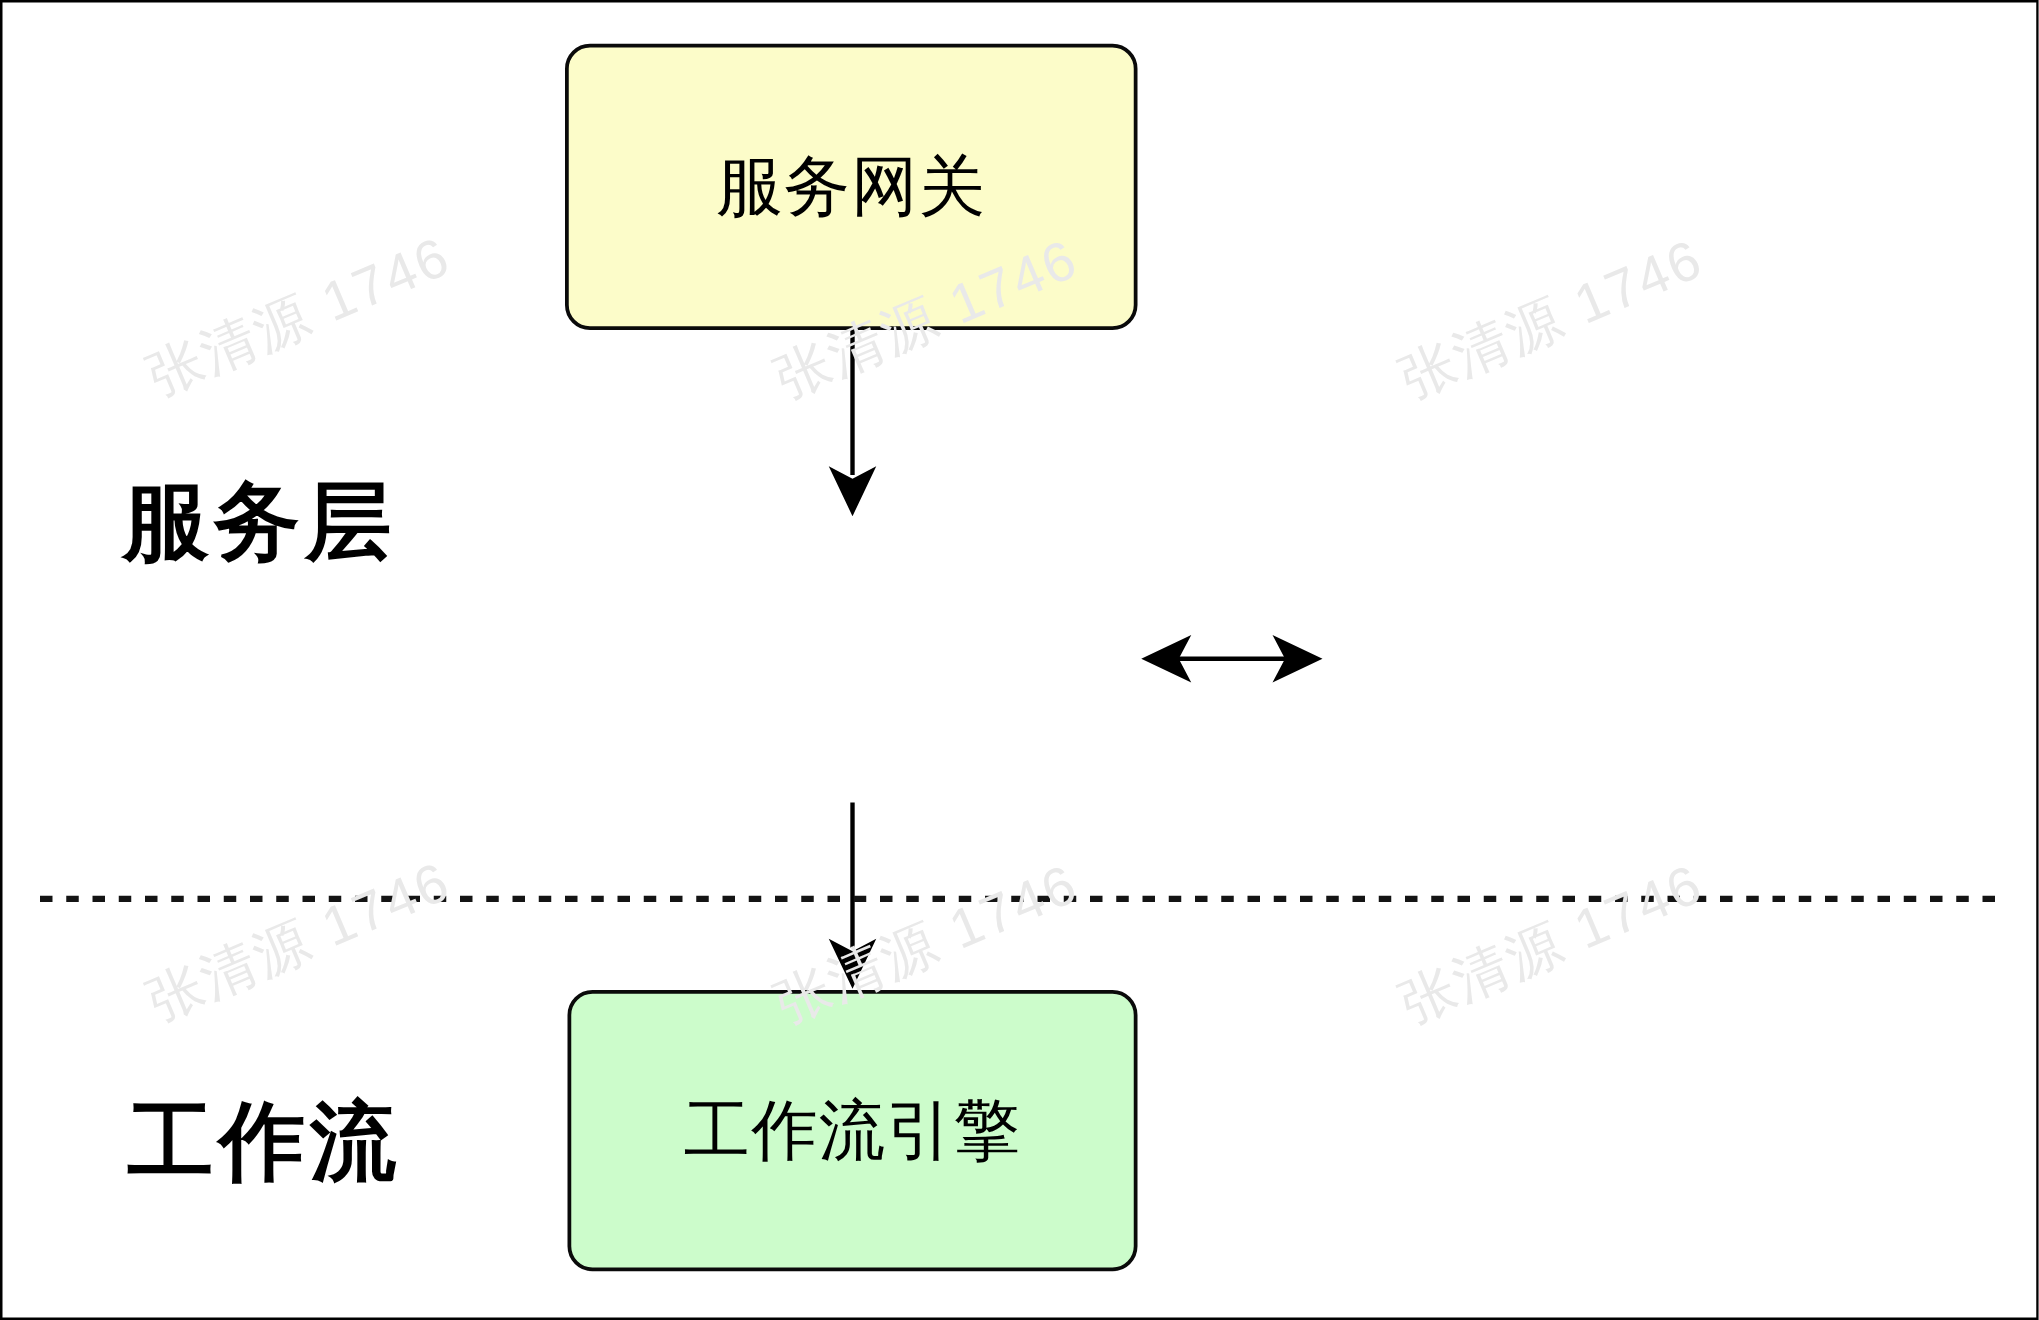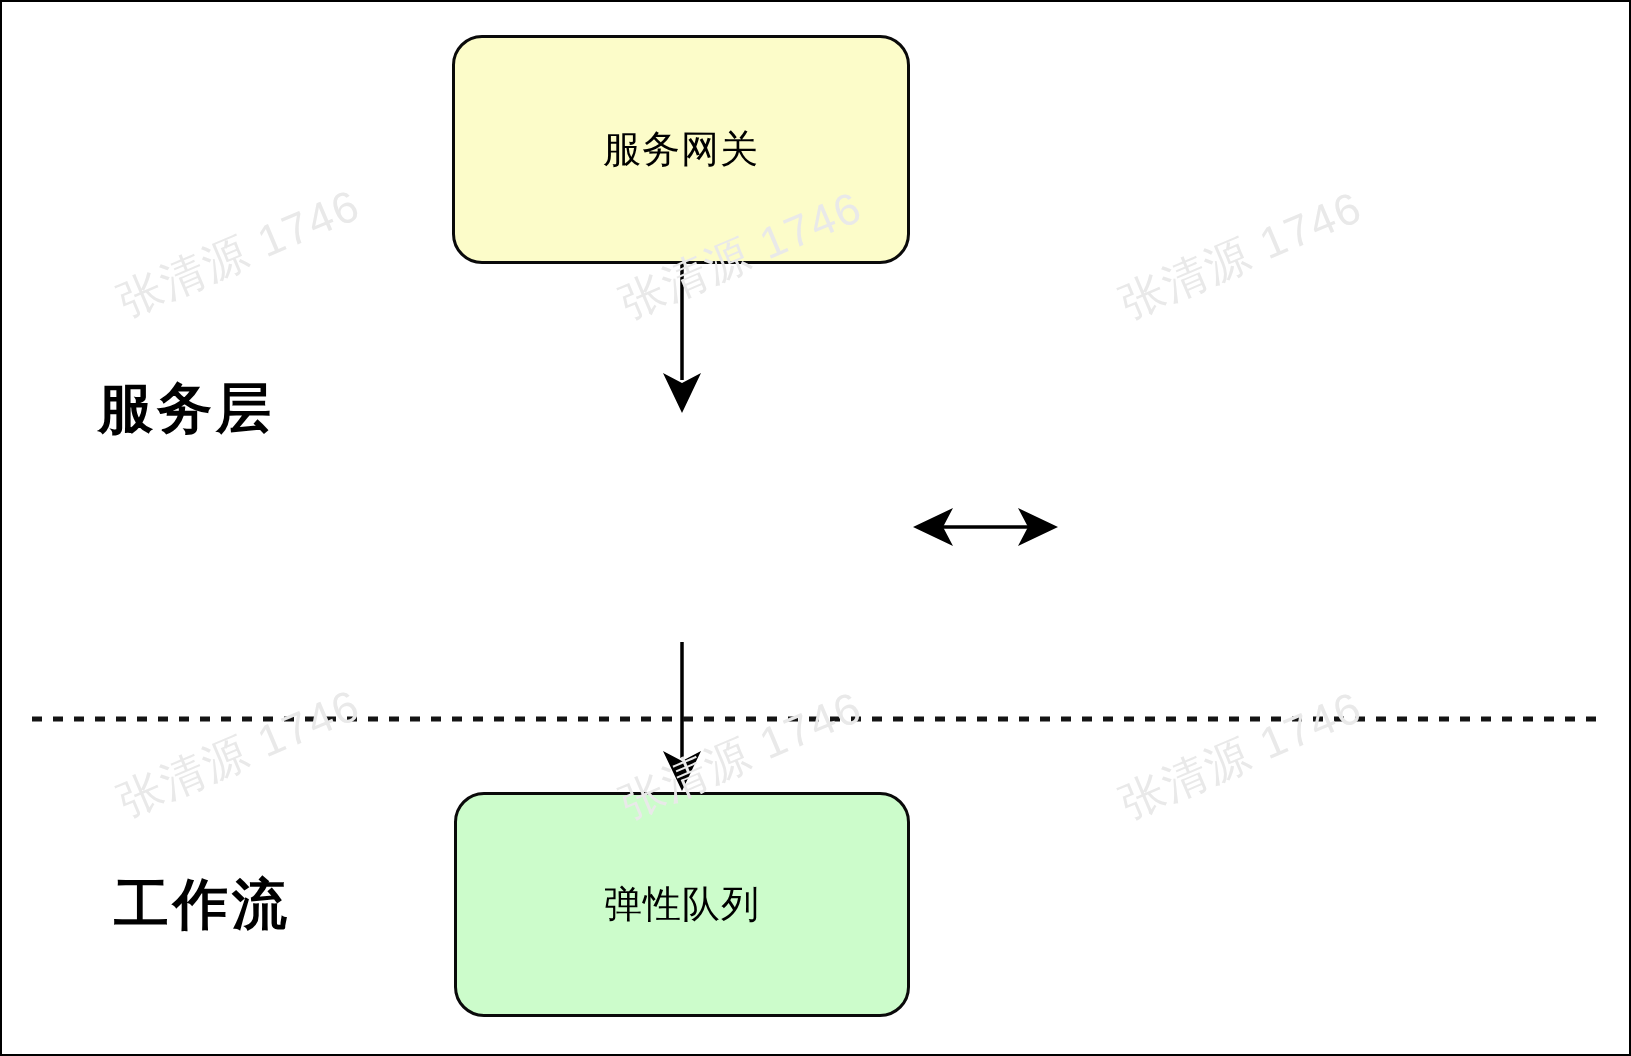--- a/index.html
+++ b/index.html
@@ -8,38 +8,38 @@
     width:1631px;height:1056px;
     background:#ffffff;
     border:2px solid #000;
     box-sizing:border-box;
     overflow:hidden;
     font-family:"Liberation Sans","DejaVu Sans",sans-serif;
   }
   .connectors{position:absolute;left:0;top:0;width:1631px;height:1056px;z-index:1;}
   .node{
     position:absolute;z-index:2;
-    border:3px solid #0a0a0a;border-radius:30px;
+    border:3px solid #0a0a0a;border-radius:20px;
     display:flex;align-items:center;justify-content:center;
-    font-size:38px;color:#000;box-sizing:border-box;
+    font-size:53px;color:#000;box-sizing:border-box;
     letter-spacing:1px;
   }
   .node-yellow{background:#FCFCC9;}
   .node-green{background:#CCFCCB;}
   #node-gateway{left:450px;top:33px;width:458px;height:229px;}
   #node-core{left:450px;top:412px;width:458px;height:228px;}
   #node-queue{left:1058px;top:412px;width:447px;height:228px;}
   #node-engine{left:452px;top:790px;width:456px;height:225px;}
   .layer-label{
     position:absolute;z-index:2;
-    font-size:55px;font-weight:bold;color:#000;
+    font-size:69px;font-weight:bold;color:#000;
     letter-spacing:4px;white-space:nowrap;
   }
   #layer-label-service{left:96px;top:370px;}
-  #layer-label-workflow{left:112px;top:866px;}
+  #layer-label-workflow{left:100px;top:866px;}
   .watermark{
     position:absolute;z-index:10;
     font-size:44px;color:#E9E9E9;
     transform:rotate(-23deg);
     white-space:nowrap;pointer-events:none;
     letter-spacing:2px;
   }
   #wm-1{left:108px;top:222px;}
   #wm-2{left:610px;top:224px;}
   #wm-3{left:1110px;top:224px;}
@@ -73,21 +73,21 @@
     <line x1="30" y1="717" x2="1600" y2="717" stroke="#141414" stroke-width="5" stroke-dasharray="10 11"></line>
   </svg>
 
   <div class="node node-yellow" id="node-gateway">
     <span>服务网关</span>
   </div>
 
 
 
   <div class="node node-green" id="node-engine">
-    <span>弹性队列</span>
+    <span>工作流引擎</span>
   </div>
 
   <div class="layer-label" id="layer-label-service">服务层</div>
 
   <div class="layer-label" id="layer-label-workflow">工作流</div>
 
   <div class="watermark" id="wm-1">张清源 1746</div>
   <div class="watermark" id="wm-2">张清源 1746</div>
   <div class="watermark" id="wm-3">张清源 1746</div>
   <div class="watermark" id="wm-4">张清源 1746</div>

